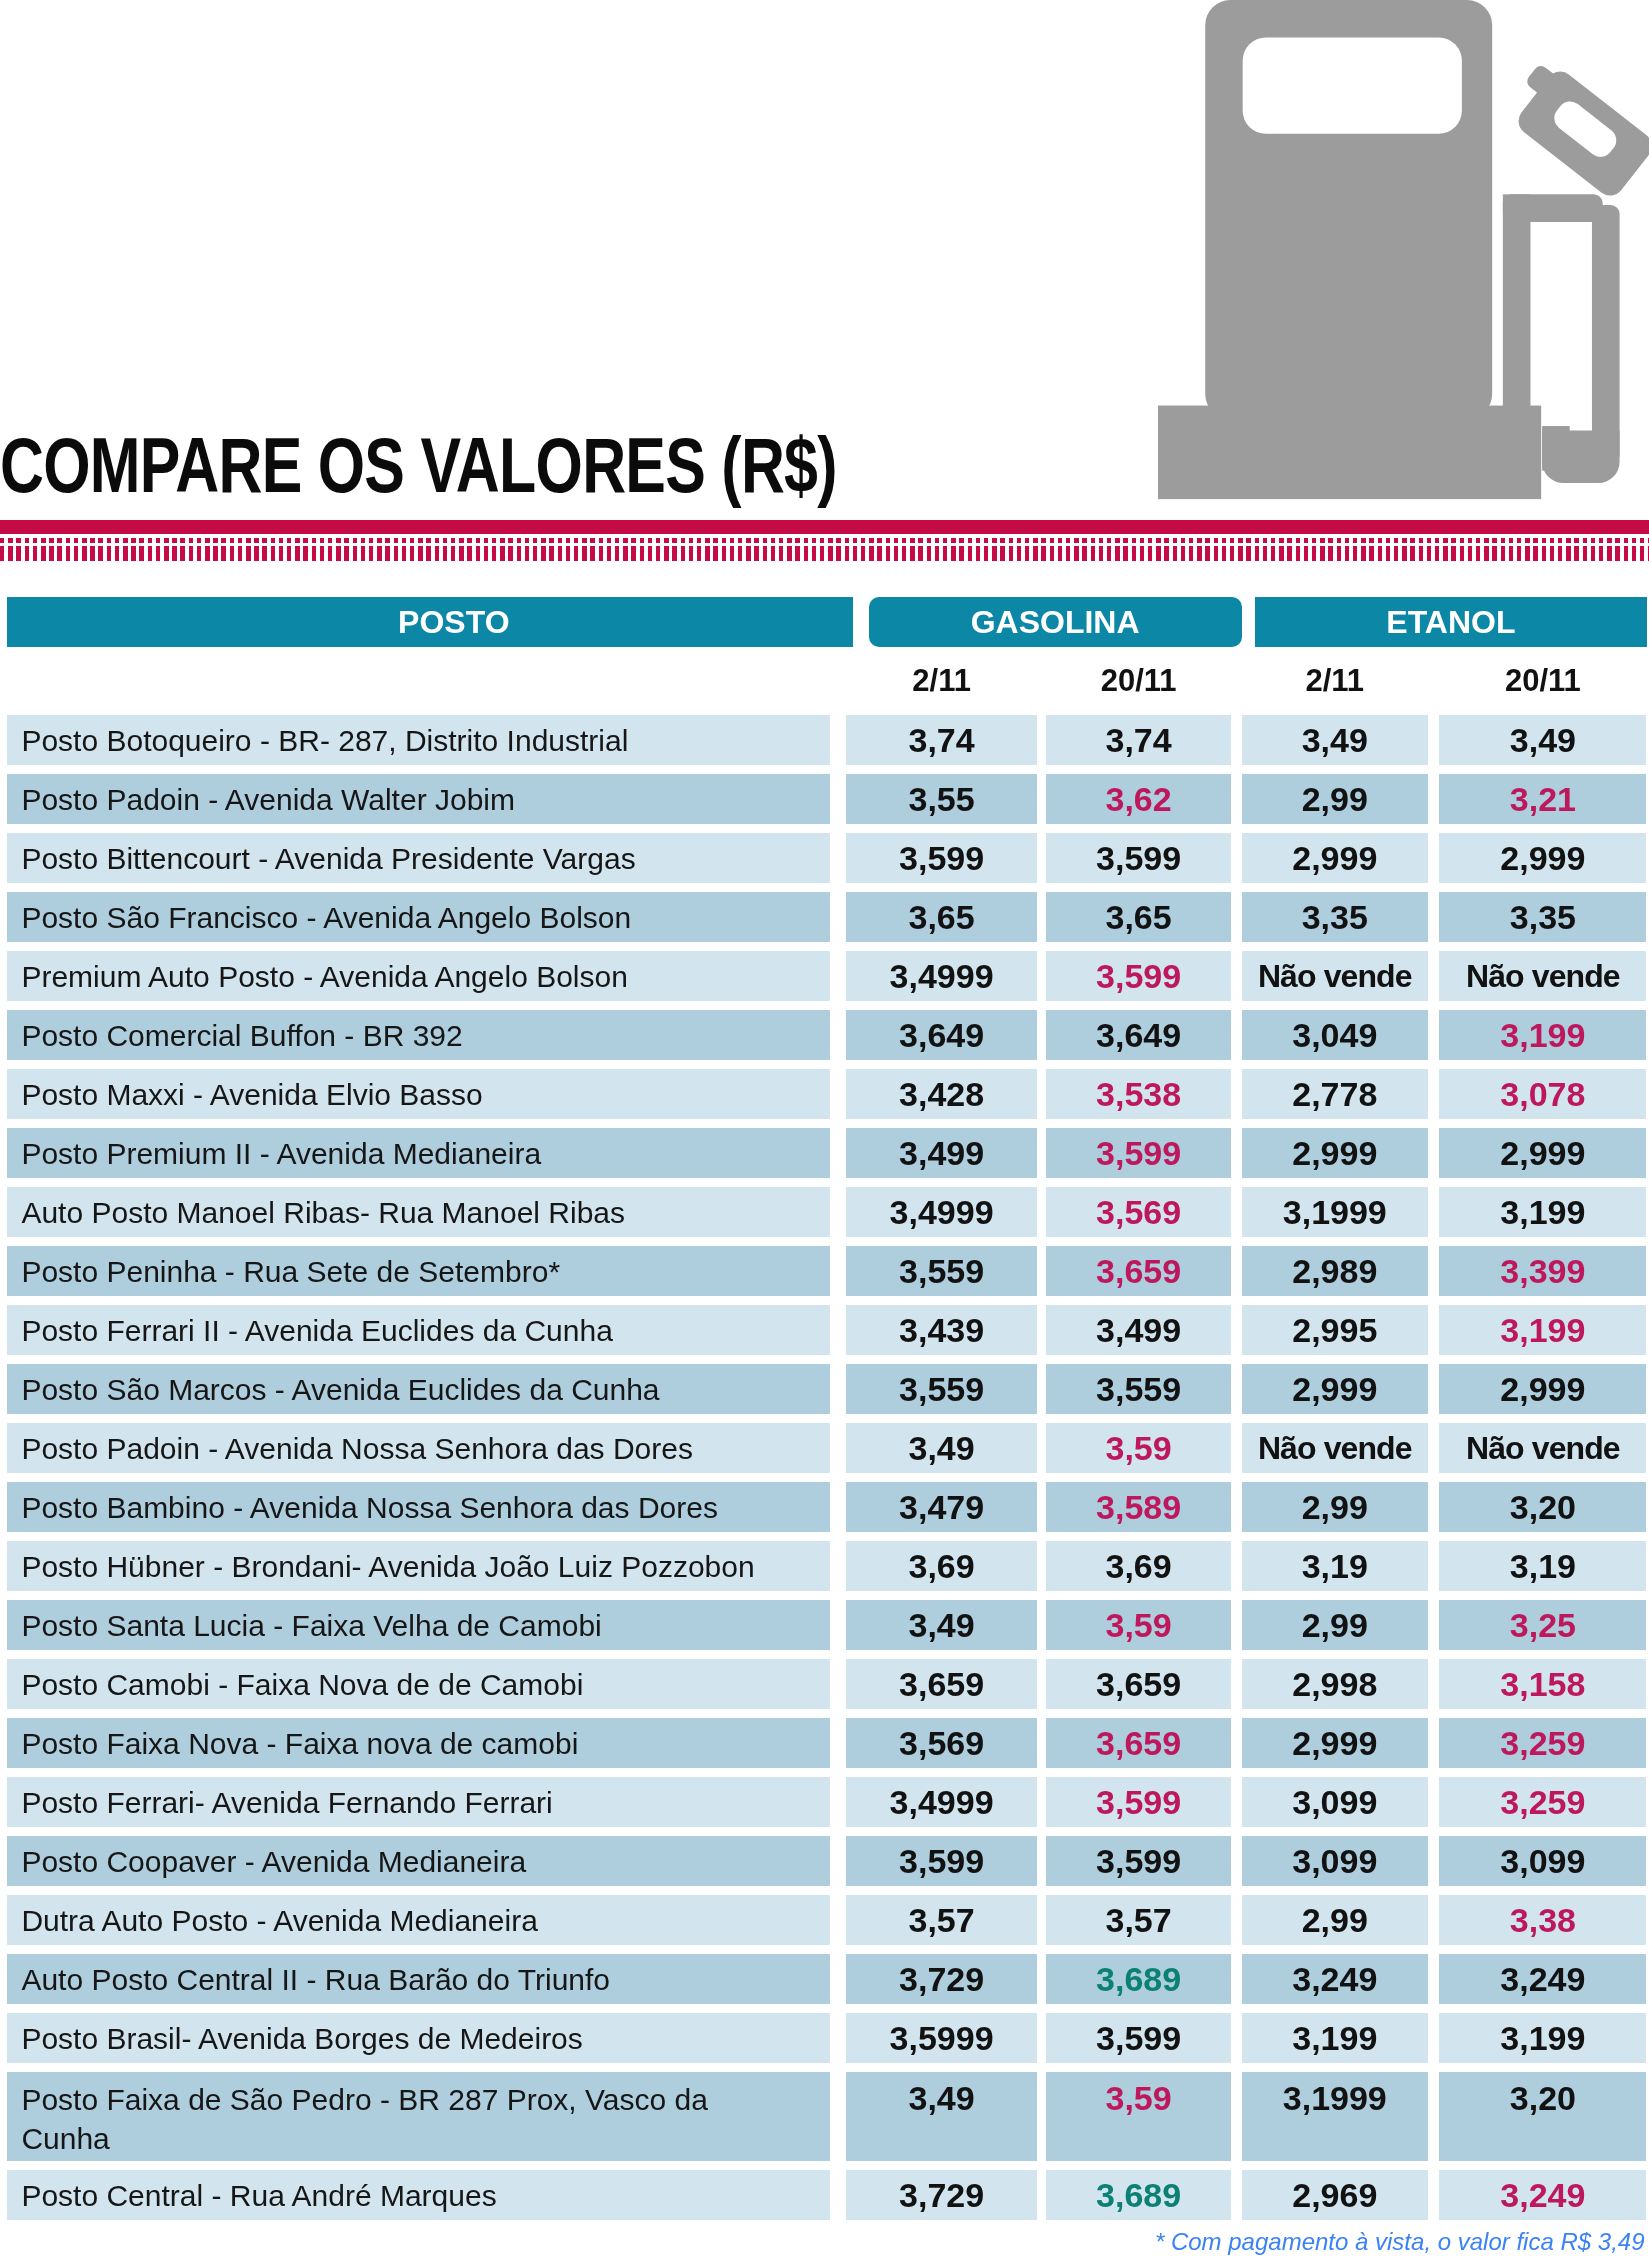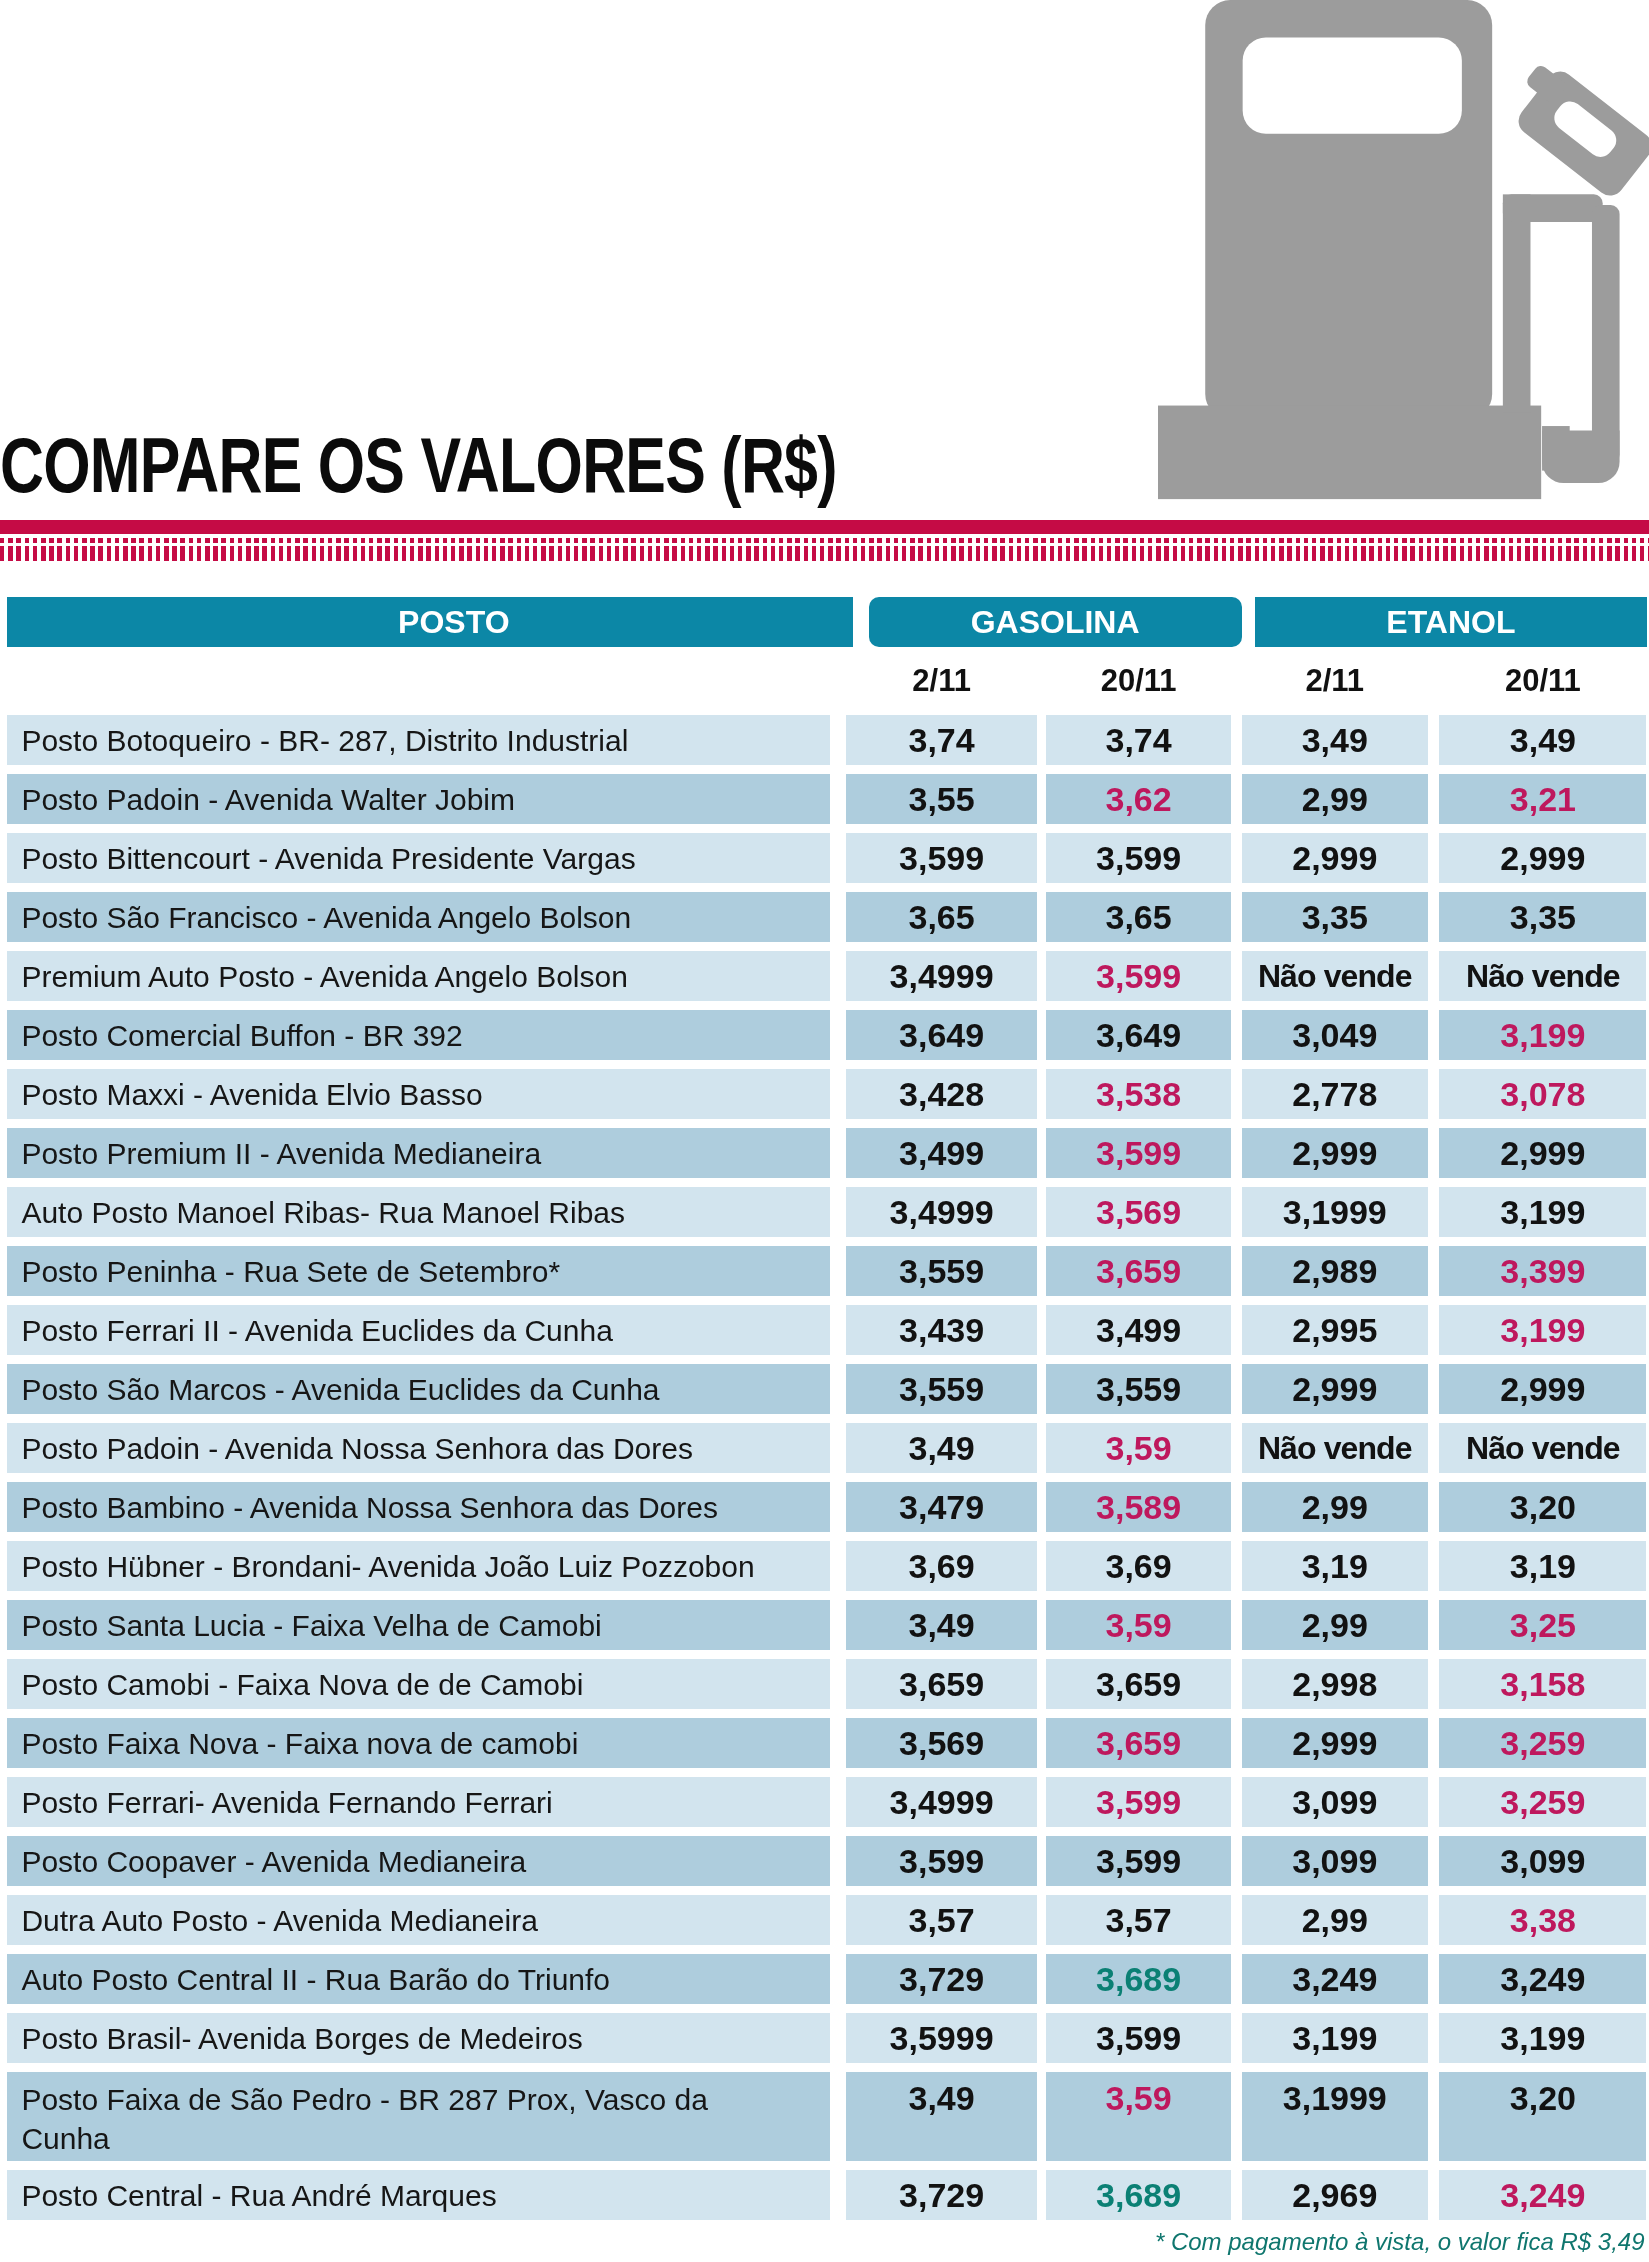--- a/index.html
+++ b/index.html
@@ -65,21 +65,21 @@
   .c-g1{width:191px;margin-left:16px;}
   .c-g2{width:185px;margin-left:9px;}
   .c-e1{width:186px;margin-left:10.7px;}
   .c-e2{width:207px;margin-left:11.6px;}
   .price.red{color:#be185d;}
   .price.green{color:#0b8074;}
   .price.nosale{font-size:32px;letter-spacing:-0.9px;}
   
   .footnote{
     position:absolute;right:4.5px;top:2228px;
-    font-style:italic;font-size:24px;color:#0f766e;white-space:nowrap;
+    font-style:italic;font-size:24px;color:#3b82f6;white-space:nowrap;
   }
 </style>
 </head>
 <body>
 
 <svg class="pump" width="491" height="501" viewBox="0 0 551 562" aria-hidden="true">
   <g fill="#9c9c9c">
 
     <rect x="53" y="0" width="322" height="470" rx="28"></rect>
 

